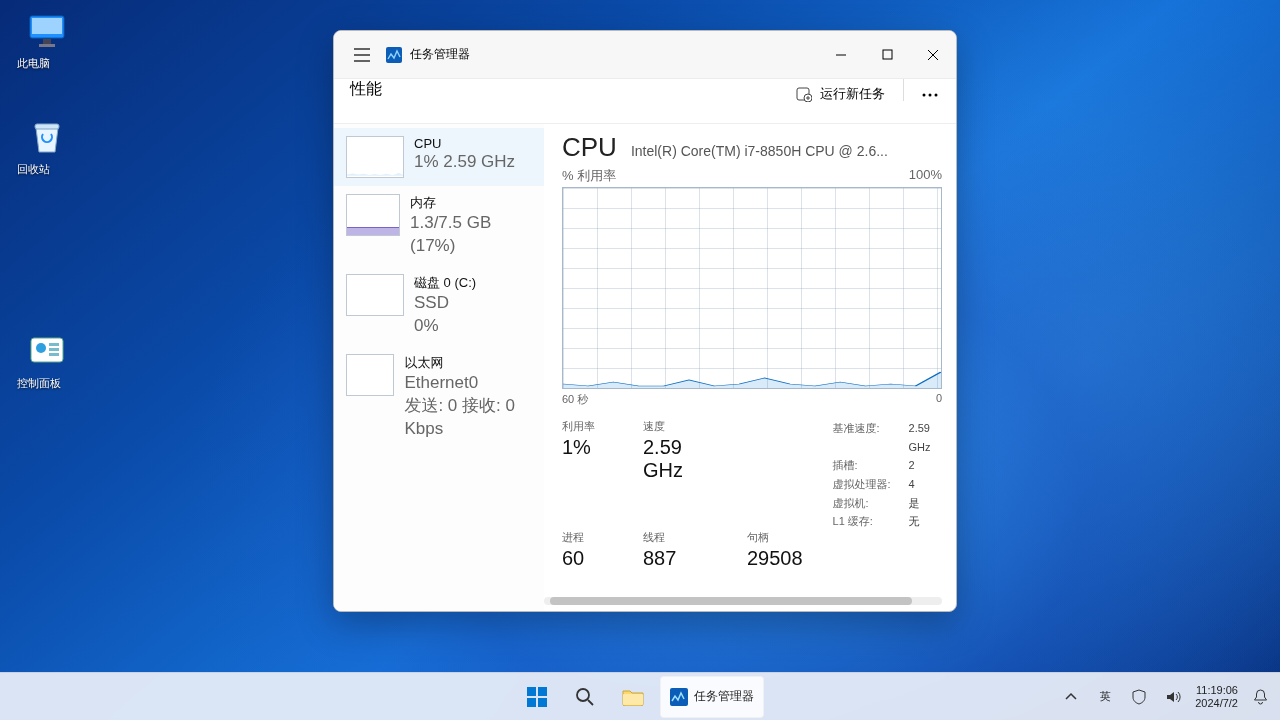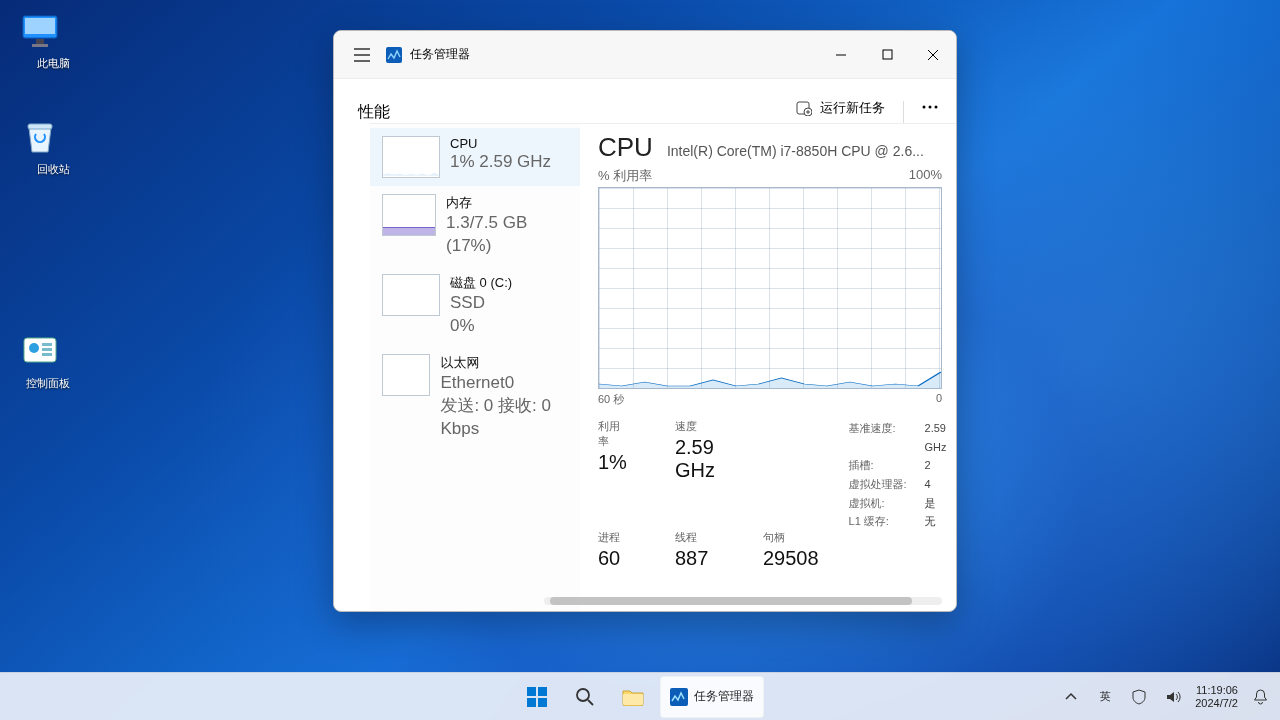--- a/index.html
+++ b/index.html
@@ -8,47 +8,47 @@
 
 .desktop {
   position:relative; width:1280px; height:720px;
   background:
     radial-gradient(900px 700px at 60% 70%, rgba(60,160,255,0.55) 0%, rgba(30,90,200,0.4) 35%, rgba(0,30,100,0.0) 65%),
     radial-gradient(800px 650px at 85% 50%, rgba(80,180,255,0.35) 0%, rgba(0,30,100,0.0) 60%),
     linear-gradient(140deg, #062b78 0%, #0a4aa8 30%, #1571d8 55%, #0a4aa8 80%, #062b78 100%);
 }
 
 
-.dicon { position:absolute; left:10px; width:60px; text-align:right; color:#fff; font-size:11px;
+.dicon { position:absolute; left:17px; width:60px; text-align:left; color:#fff; font-size:11px;
   text-shadow:0 1px 2px rgba(0,0,0,.8); cursor:pointer; }
 .dicon .glyph { width:42px; height:42px; margin:0 auto 4px; display:flex; align-items:center; justify-content:center; }
 .di-thispc { top:10px; } .di-recycle { top:116px; } .di-ie { top:222px; } .di-cp { top:330px; }
 
 
 .win { position:absolute; left:333px; top:30px; width:624px; height:582px; background:#fff;
   border:1px solid #b9b9b9; border-radius:8px; box-shadow:0 12px 36px rgba(0,0,0,.28);
   display:flex; flex-direction:column; overflow:hidden; }
 .titlebar { height:48px; background:#f7f7f7; border-bottom:1px solid #ececec;
   display:flex; align-items:center; padding-left:8px; }
 .hamburger { width:40px; height:48px; display:flex; align-items:center; justify-content:center; cursor:pointer; }
 .appicon { width:16px; height:16px; margin:0 8px 0 4px; display:flex; align-items:center; justify-content:center; }
 .apptitle { font-size:12px; color:#000; }
 .winbtns { margin-left:auto; display:flex; }
 .winbtn { width:46px; height:42px; display:flex; align-items:center; justify-content:center; cursor:pointer; }
 
 
-.toolbar { height:44px; display:flex; align-items:flex-end; padding:0 8px 0 24px; }
+.toolbar { height:44px; display:flex; align-items:flex-start; padding:0 8px 0 16px; }
 .toolbar .section-title { font-size:16px; } 
 .toolbar .spacer { flex:1; }
 .runnew { display:flex; align-items:center; gap:8px; padding:6px 10px; border-radius:4px; cursor:pointer; font-size:13px; }
 .vline { width:1px; height:22px; background:#ddd; margin:0 8px; }
 .more { width:36px; height:32px; display:flex; align-items:center; justify-content:center; cursor:pointer; border-radius:4px; }
 
 
-.body { flex:1; display:flex; min-height:0; border-top:1px solid #eee;margin-left:36px; }
+.body { flex:1; display:flex; min-height:0; border-top:1px solid #eee; }
 .side { width:210px; background:#fdfdfd; padding-top:4px; }
 .side-item { display:flex; gap:10px; padding:8px 12px; cursor:pointer; }
 .side-item.sel { background:#eef6fd; }
 .thumb { width:58px; height:42px; border:1px solid #bfc9d4; background:#fff; position:relative; }
 .thumb.cpu::after { content:""; position:absolute; left:0; right:0; bottom:1px; height:5px;
   background:linear-gradient(180deg,rgba(0,120,212,.18),rgba(0,120,212,.08));
   clip-path:polygon(0 70%,10% 50%,20% 72%,30% 55%,40% 78%,50% 60%,60% 82%,70% 55%,82% 85%,92% 40%,100% 75%,100% 100%,0 100%); }
 .thumb.mem::after { content:""; position:absolute; left:0; right:0; bottom:0; height:17%;
   background:rgba(110,90,200,.45); border-top:1px solid rgba(110,90,200,.9); }
 .si-txt .t1 { font-size:13px; color:#111; } .si-txt .t2,.si-txt .t3 { font-size:17px; color:#666; line-height:1.35; }

